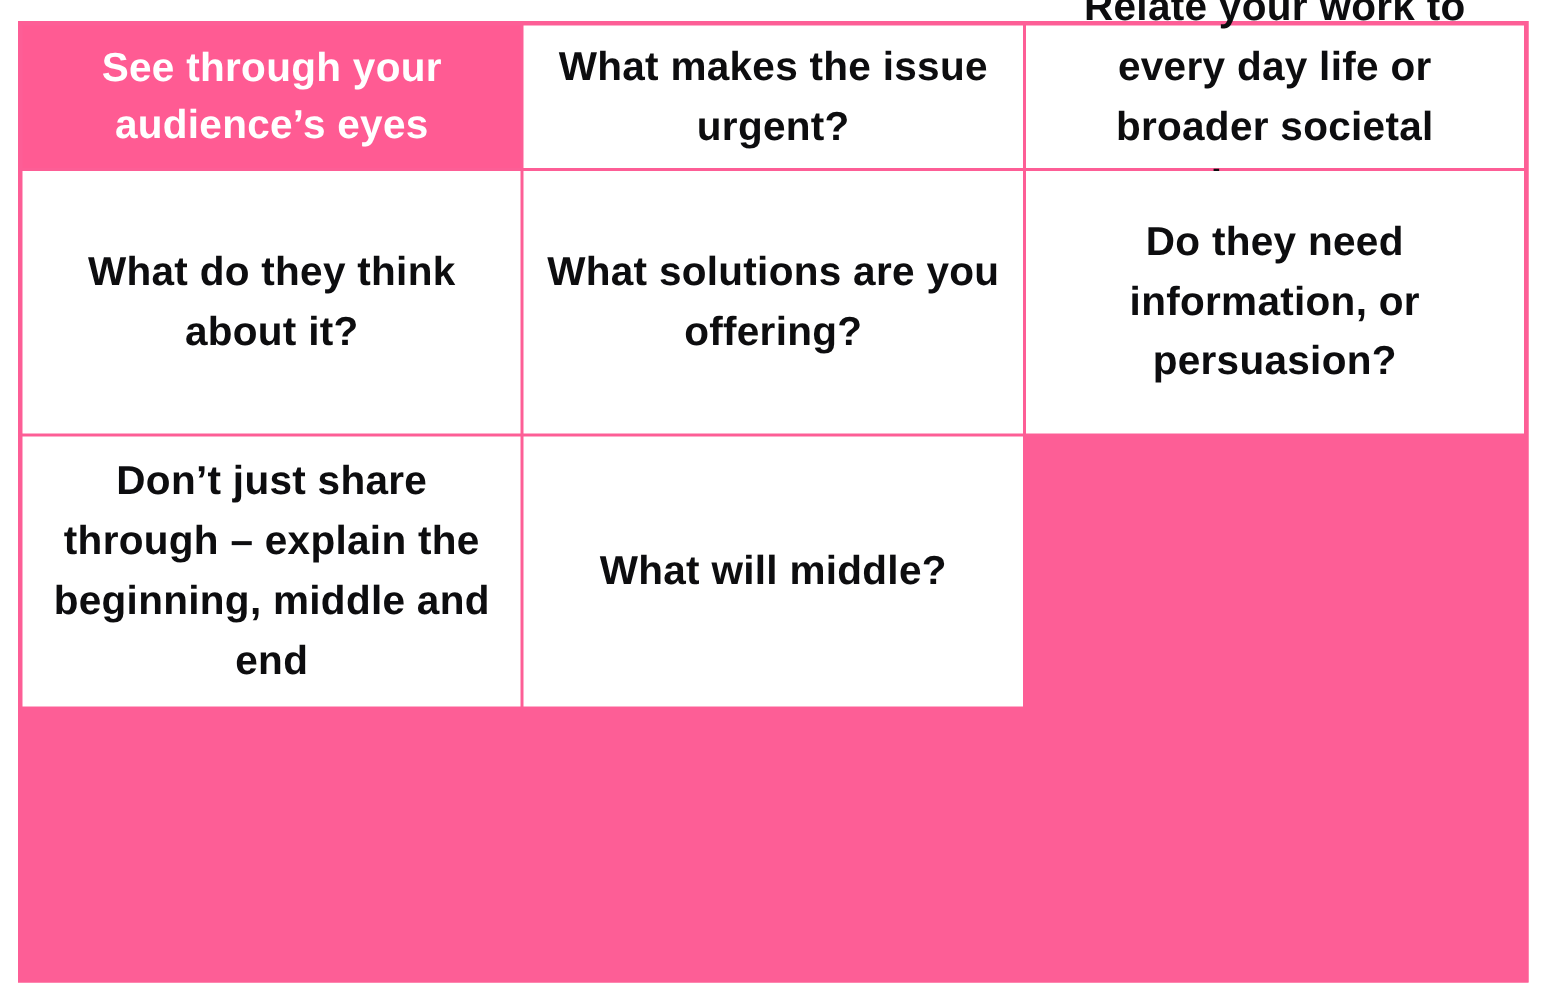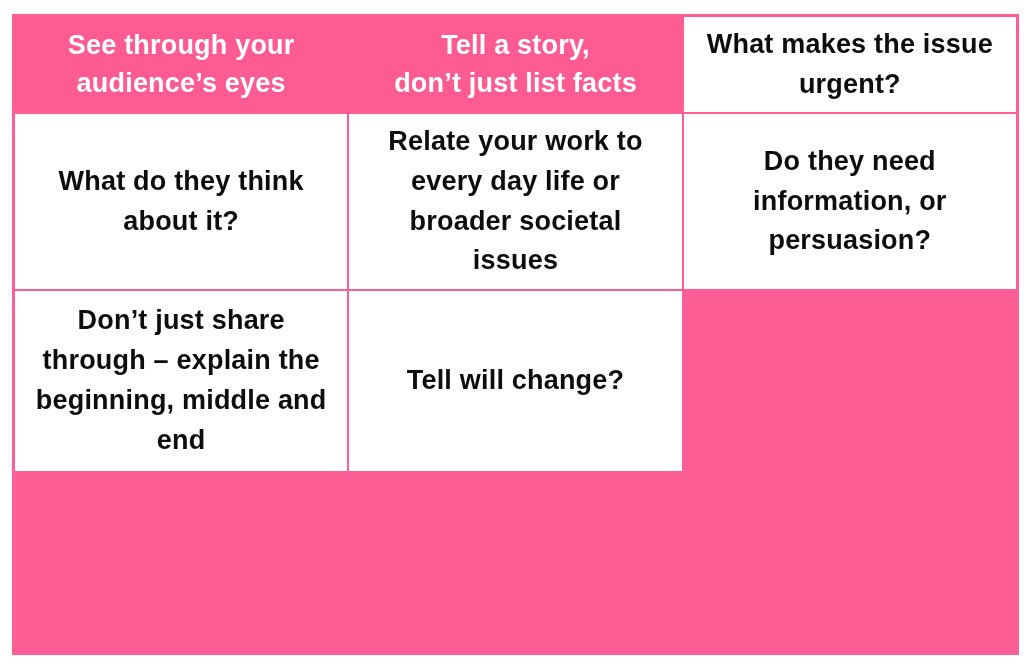--- a/index.html
+++ b/index.html
@@ -53,26 +53,25 @@
     line-height: 1.4;
   }
 </style>
 </head>
 <body>
 
 <div class="page">
   <div class="table-wrap">
 
     <div class="cell header-cell">See through your audience’s eyes</div>
-    <div class="cell header-cell">Tell a story,
-don’t just list facts</div>
 
     <div class="cell">What makes the issue urgent?</div>
 
+    <div class="cell">Relate your work to every day life or broader societal issues</div>
     <div class="cell">What do they think about it?</div>
-    <div class="cell">Relate your work to every day life or broader societal issues</div>
+    <div class="cell">What solutions are you offering?</div>
 
     <div class="cell">Do they need information, or persuasion?</div>
     <div class="cell">Don’t just share through – explain the beginning, middle and end</div>
-    <div class="cell">Tell will change?</div>
+    <div class="cell">What will middle?</div>
 
   </div>
 </div>
 
 </body></html>

